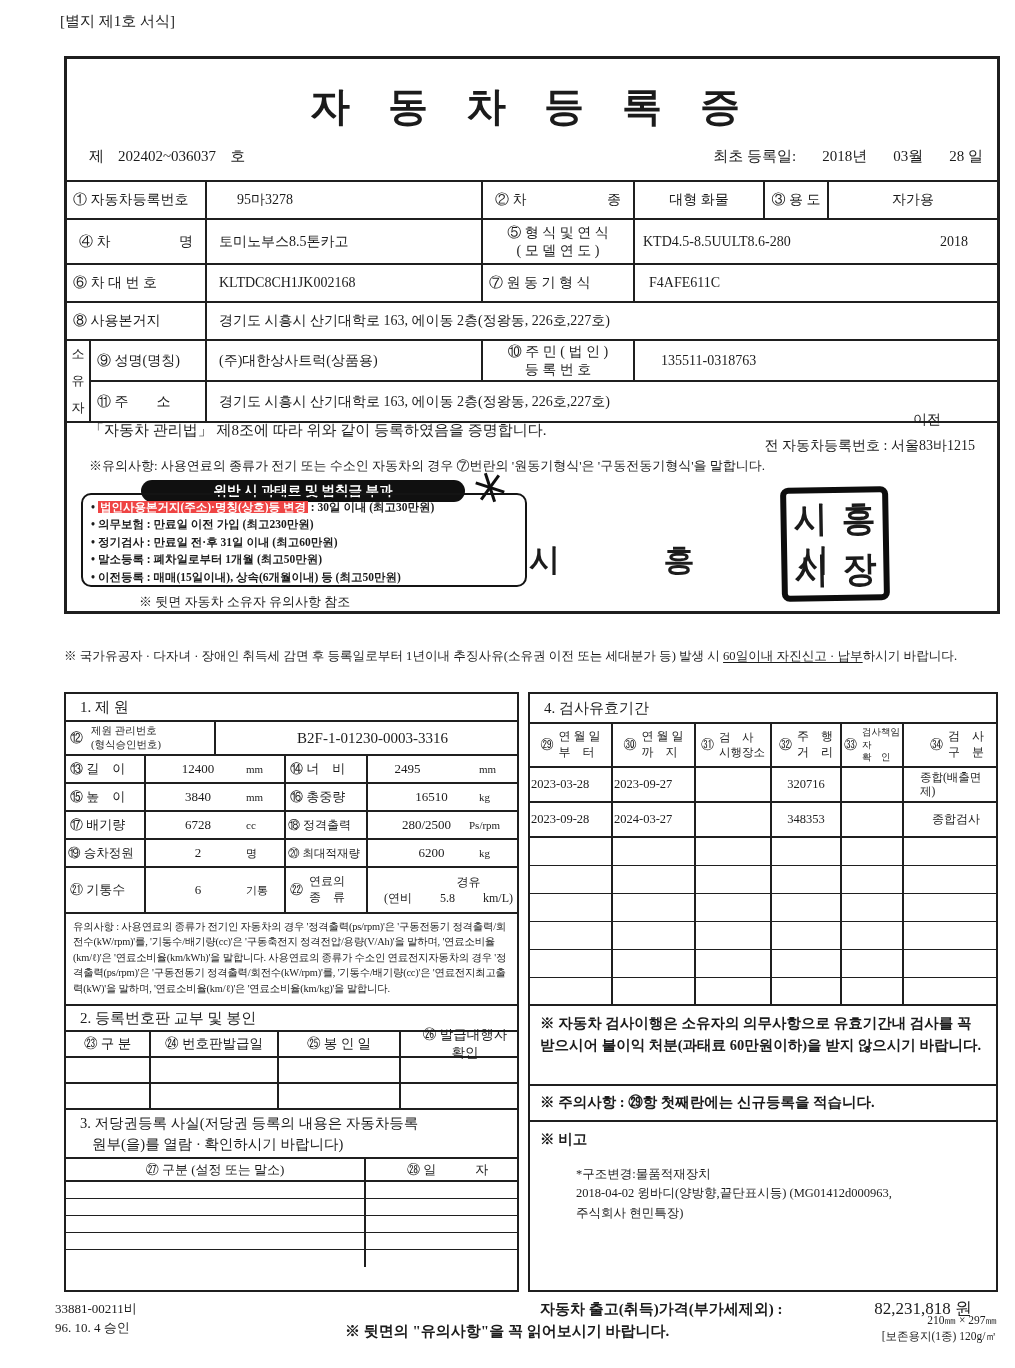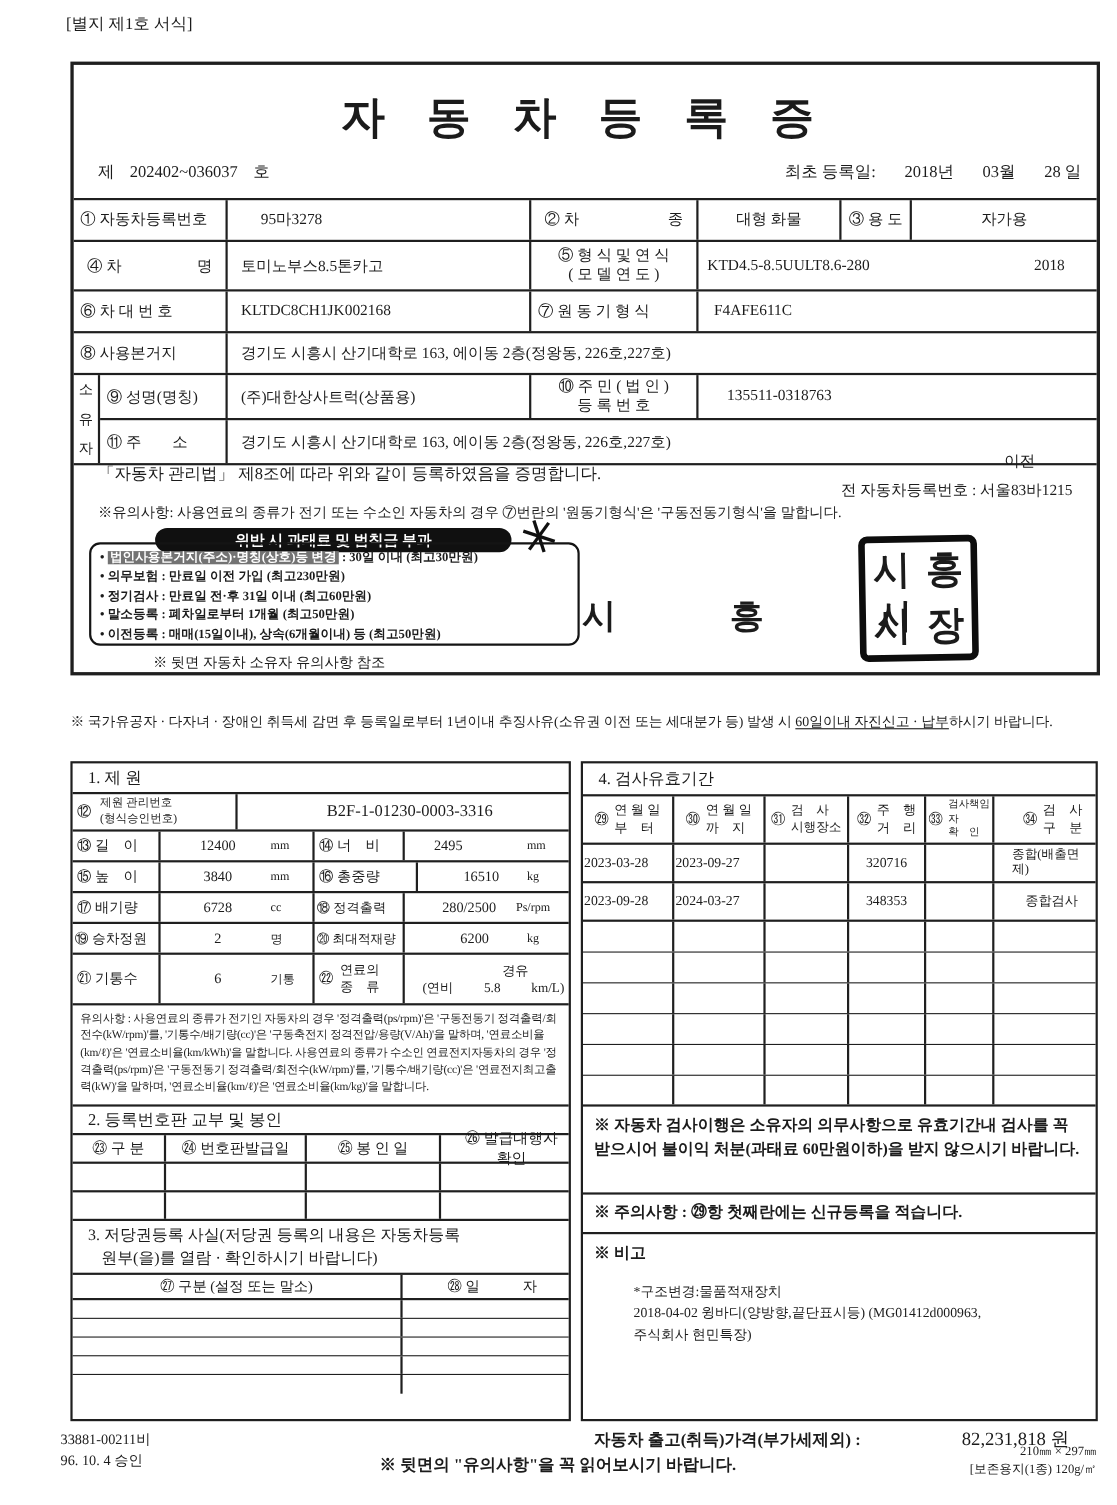--- a/index.html
+++ b/index.html
@@ -34,21 +34,21 @@
   .statement{position:absolute;top:362px;left:22px;font-size:15px;}
   .transfer-tag{position:absolute;top:352px;right:56px;font-size:14px;}
   .prev-reg{position:absolute;top:378px;right:22px;font-size:14px;}
   .fuel-note{position:absolute;top:398px;left:22px;font-size:13px;}
   .badge{position:absolute;top:421px;left:74px;width:324px;height:22px;background:#101010;color:#fff;
     border-radius:12px;font-size:13.5px;font-weight:bold;text-align:center;line-height:22px;}
   .scribble{position:absolute;top:414px;left:408px;width:30px;height:30px;}
   .scribble span{position:absolute;left:0;top:13px;width:30px;height:3px;background:#101010;display:block;}
   .pen-box{position:absolute;top:434px;left:14px;width:446px;height:94px;border:2.5px solid #141414;
     border-radius:10px;padding:4px 8px;box-sizing:border-box;font-size:11.5px;font-weight:bold;line-height:1.52;}
-  .pen-box .hl{background:#737373;color:#fff;padding:0 2px;}
+  .pen-box .hl{background:#ef4444;color:#fff;padding:0 2px;}
   .pen-footer{position:absolute;top:534px;left:72px;font-size:13px;}
   .date-row{position:absolute;top:448px;left:462px;width:300px;display:flex;align-items:baseline;gap:0;}
   .date-row .num{font-size:16px;}
   .date-row .unit{font-size:14px;margin:0 22px 0 14px;}
   .issuer{position:absolute;top:480px;left:462px;width:300px;display:flex;justify-content:space-between;
     font-size:31px;font-weight:bold;}
   .seal{position:absolute;top:428px;left:714px;width:96px;height:102px;border:6px solid #0d0d0d;
     border-radius:8px;display:grid;grid-template-columns:1fr 1fr;grid-template-rows:1fr 1fr;
     font-weight:bold;font-size:34px;line-height:1;transform:rotate(-1deg);}
   .seal span{display:flex;align-items:center;justify-content:center;transform:scaleY(1.05);}
@@ -236,21 +236,21 @@
         <span class="vwrap">2495</span>
         <span class="unit">mm</span>
       </div>
   </div>
   <div class="row" style="height:28px;">
     <div class="cell" style="width:80px;">⑮ 높　이</div>
     <div class="cell" style="width:140px;">
         <span class="vwrap">3840</span>
         <span class="unit">mm</span>
       </div>
-    <div class="cell" style="width:94px;">⑯ 총중량</div>
+    <div class="cell" style="width:82px;">⑯ 총중량</div>
     <div class="cell" style="flex:1;">
         <span class="vwrap">16510</span>
         <span class="unit">kg</span>
       </div>
   </div>
   <div class="row" style="height:28px;">
     <div class="cell" style="width:80px;">⑰ 배기량</div>
     <div class="cell" style="width:140px;">
         <span class="vwrap">6728</span>
         <span class="unit">cc</span>

